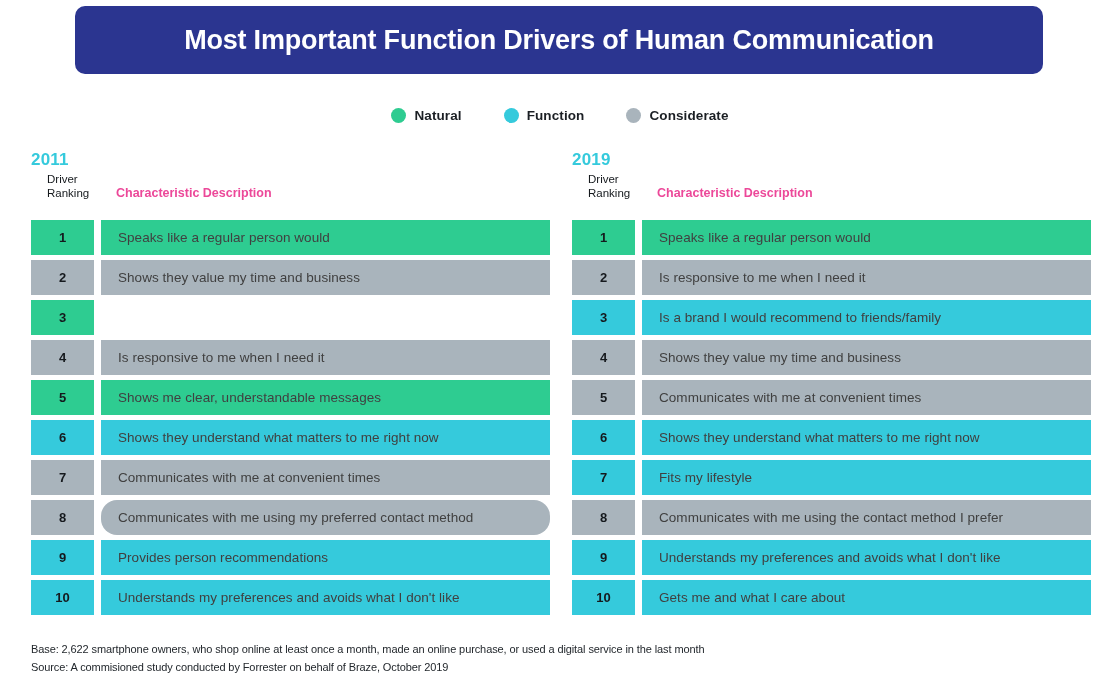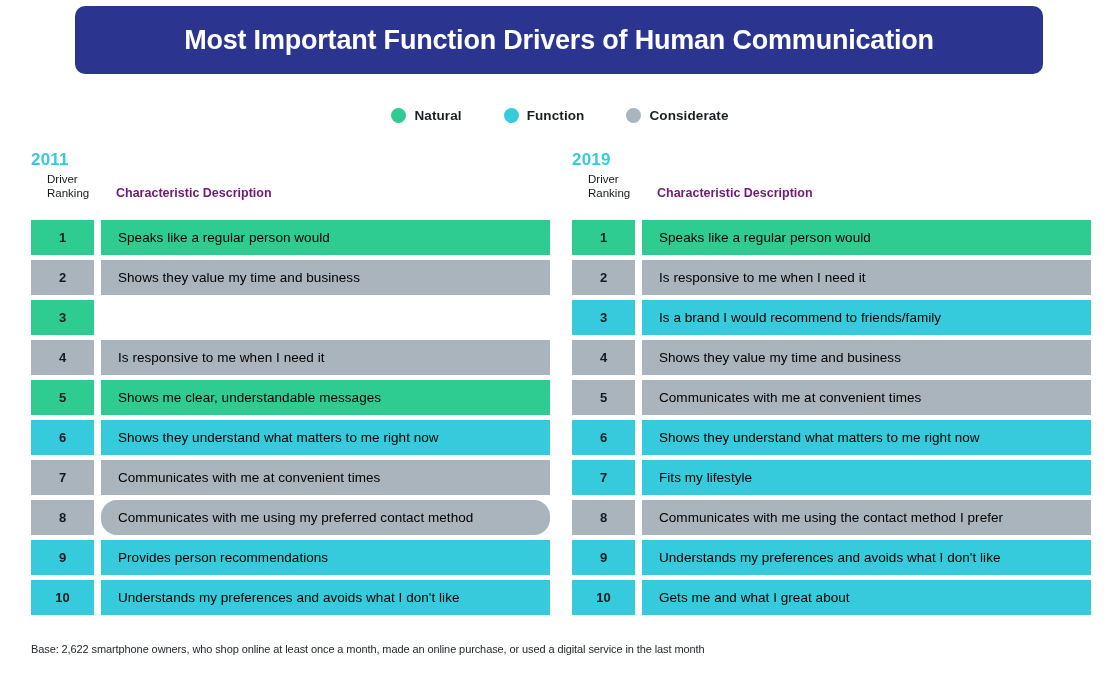--- a/index.html
+++ b/index.html
@@ -60,21 +60,21 @@
   }
   .hdr-rank {
     position: absolute; left: 0; top: 0;
     width: 90px;
     font-size: 11.5px; font-weight: normal; color: #15191d;
     line-height: 14px;
     margin-left: 16px;
   }
   .hdr-desc {
     position: absolute; left: 85px; top: 14px;
-    font-size: 12.5px; font-weight: bold; color: #701a75;
+    font-size: 12.5px; font-weight: bold; color: #ec4899;
     line-height: 14px;
   }
 
   .rows { position: relative; }
   .row {
     position: relative;
     height: 35px;
     margin-bottom: 5px;
     display: flex;
     align-items: stretch;
@@ -83,21 +83,21 @@
     width: 63px;
     display: flex; align-items: center; justify-content: center;
     font-size: 13px; font-weight: bold; color: #15191d;
     flex: 0 0 63px;
   }
   .desc-cell {
     margin-left: 7px;
     flex: 1 1 auto;
     display: flex; align-items: center;
     padding-left: 17px;
-    font-size: 13.5px; color: #000000;
+    font-size: 13.5px; color: #404040;
     letter-spacing: 0.05px;
   }
 
   
   .footnotes {
     position: absolute;
     left: 31px; top: 640px;
     width: 1050px;
   }
   .footnote {
@@ -224,23 +224,24 @@
           <div class="row">
             <div class="rank-cell" style="background: rgb(169, 180, 188);">8</div>
             <div class="desc-cell" style="background: rgb(169, 180, 188);">Communicates with me using the contact method I prefer</div>
           </div>
           <div class="row">
             <div class="rank-cell" style="background: rgb(53, 202, 220);">9</div>
             <div class="desc-cell" style="background: rgb(53, 202, 220);">Understands my preferences and avoids what I don't like</div>
           </div>
           <div class="row">
             <div class="rank-cell" style="background: rgb(53, 202, 220);">10</div>
-            <div class="desc-cell" style="background: rgb(53, 202, 220);">Gets me and what I great about</div>
+            <div class="desc-cell" style="background: rgb(53, 202, 220);">Gets me and what I care about</div>
           </div>
         </div>
       </div>
     </div>
 
   <div class="footnotes" id="footnotes-root">
       <div class="footnote">Base: 2,622 smartphone owners, who shop online at least once a month, made an online purchase, or used a digital service in the last month</div>
+      <div class="footnote">Source: A commisioned study conducted by Forrester on behalf of Braze, October 2019</div>
     </div>
 
 </div>
 
 </body></html>

